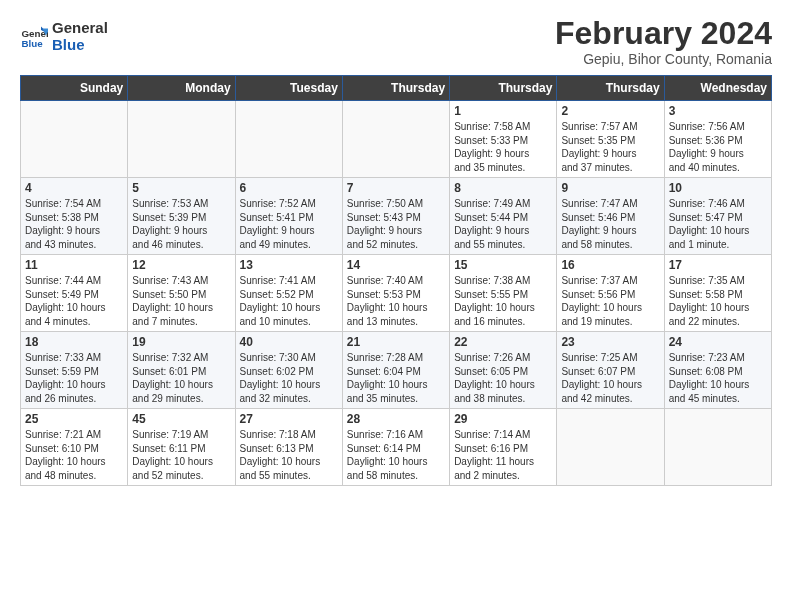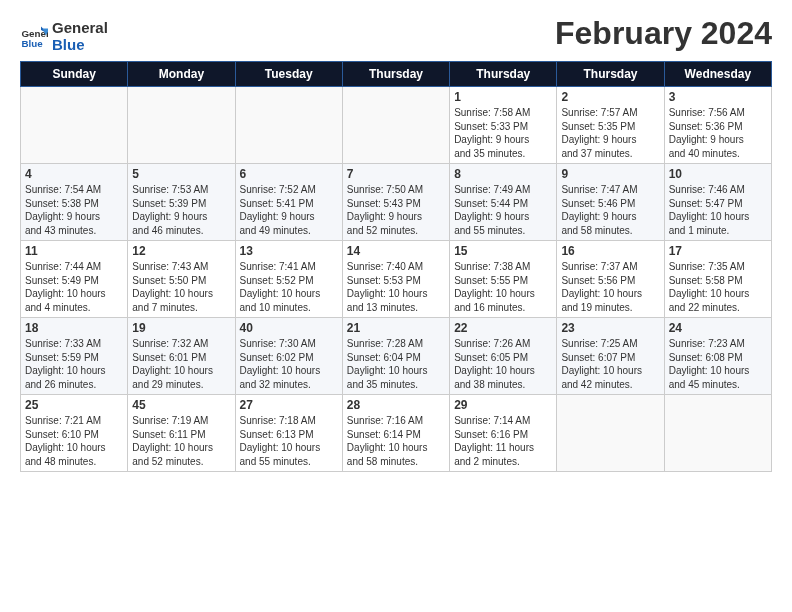--- a/index.html
+++ b/index.html
@@ -42,26 +42,26 @@
     .subtitle {
       font-size: 14px;
       color: #555;
     }
     .calendar {
       width: 100%;
       border-collapse: collapse;
       border: 1px solid #ccc;
     }
     .calendar th {
-      background: #0f172a;
+      background: #404040;
       color: #fff;
       font-size: 12px;
       font-weight: bold;
       padding: 5px 4px;
-      text-align: center;
+      text-align: right;
       border: 1px solid #2a5a9a;
     }
     .calendar td {
       vertical-align: top;
       border: 1px solid #ccc;
       padding: 3px 4px;
       width: calc(100% / 7);
       min-height: 70px;
       font-size: 10.5px;
       color: #333;
@@ -101,20 +101,21 @@
         <polygon points="30,5 40,15 30,10" fill="#1a5fb4"></polygon>
         <polygon points="32,8 42,8 37,18" fill="#3a8ad4"></polygon>
       </svg>
       <div>
         <div style="font-size:15px;font-weight:bold;color:#333;line-height:1.1;">General</div>
         <div style="font-size:15px;font-weight:bold;color:#1a5fb4;line-height:1.1;">Blue</div>
       </div>
     </div>
     <div class="title-block">
       <div class="main-title">February 2024</div>
+      <div class="subtitle">Gepiu, Bihor County, Romania</div>
     </div>
   </div>
 
   <table class="calendar">
     <thead>
       <tr>
         <th>Sunday</th>
         <th>Monday</th>
         <th>Tuesday</th>
         <th>Thursday</th>

